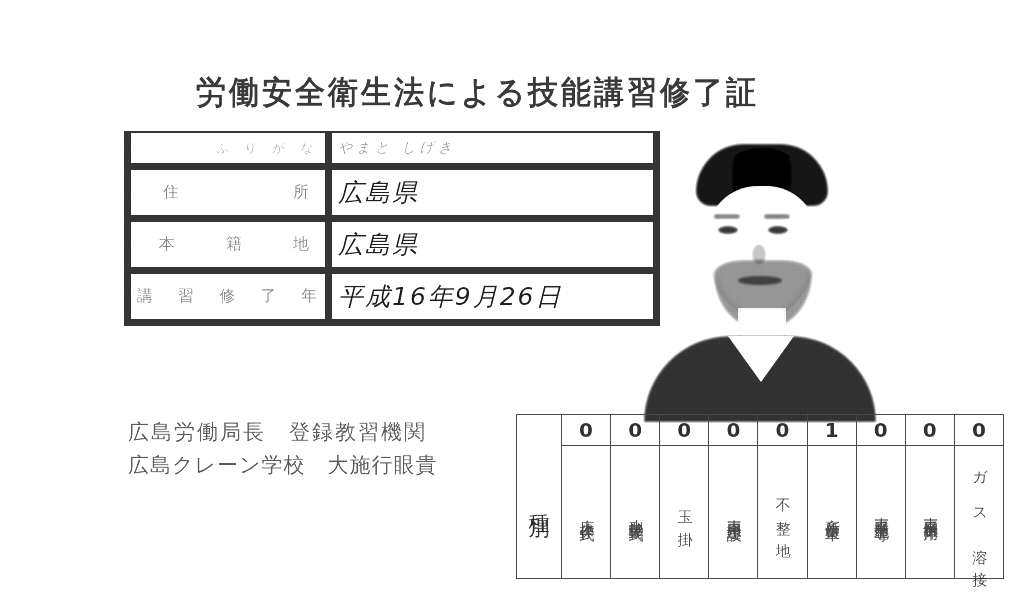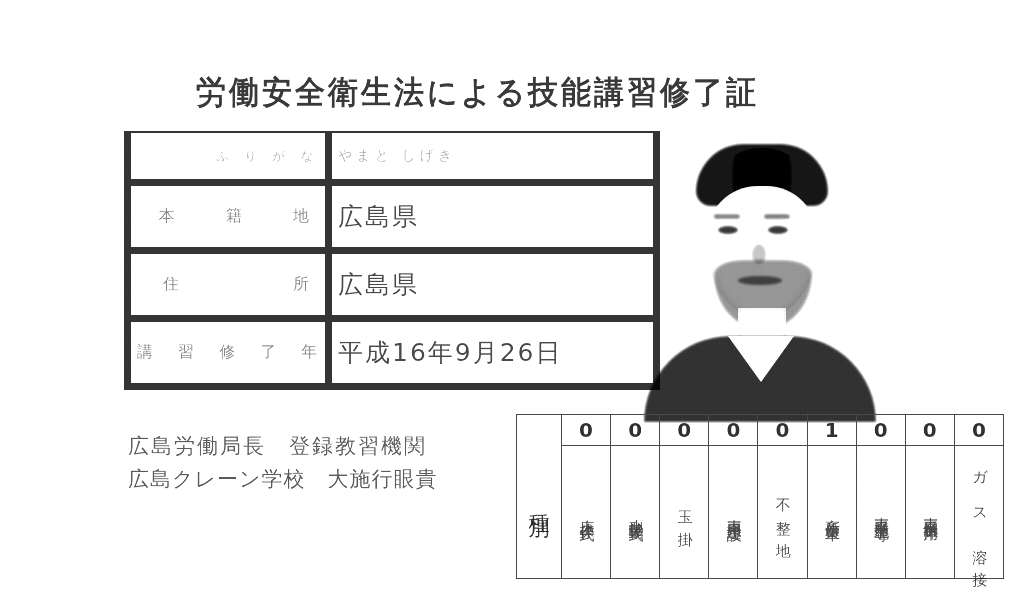--- a/index.html
+++ b/index.html
@@ -55,52 +55,53 @@
     position: absolute;
     left: 124px;
     top: 131px;
     width: 536px;
     border-collapse: collapse;
     table-layout: fixed;
   }
   #info-table td {
     border: 7px solid #14532d;
     height: 45px;
-    padding: 8px 6px;
+    padding: 0 6px;
     vertical-align: middle;
     filter: blur(0.35px);
   }
   #info-table tr:first-child td { height: 30px; border-top-width: 2px; }
   .lbl {
     width: 182px;
     font-size: 16px;
     letter-spacing: 10px;
     text-align: right;
     color: #3a3a3a;
     opacity: 0.62;
     white-space: nowrap;
     overflow: hidden;
   }
   .val {
     font-size: 25px;
     letter-spacing: 2px;
-    color: #b91c1c;
+    color: #0f172a;
     opacity: 0.88;
     white-space: nowrap;
     overflow: hidden;
+    font-style: italic;
   }
   .row-furigana .lbl { font-size: 12px; letter-spacing: 6px; opacity: 0.45; }
   .row-furigana .val { font-size: 14px; opacity: 0.45; letter-spacing: 4px; }
   .row-name .val { font-size: 30px; letter-spacing: 6px; }
 
   
   #issuer {
     position: absolute;
     left: 128px;
-    top: 430px;
+    top: 416px;
     width: 380px;
     font-size: 21px;
     line-height: 1.55;
     letter-spacing: 2px;
     color: #262626;
     opacity: 0.72;
     filter: blur(0.5px);
   }
   #issuer .line { white-space: nowrap; }
   #issuer .line.l3 { letter-spacing: 1px; font-family: Liberation Serif, serif; }
@@ -279,25 +280,25 @@
 
   <div id="title">労働安全衛生法による技能講習修了証</div>
 
   <table id="info-table">
     <tbody>
         <tr class="row-furigana">
       <td class="lbl">ふ り が な</td>
       <td class="val">やまと しげき</td>
     </tr>
     <tr>
+      <td class="lbl">住　　　　所</td>
+      <td class="val">広島県</td>
+    </tr>
+    <tr>
       <td class="lbl">本　 籍 　地</td>
-      <td class="val">広島県</td>
-    </tr>
-    <tr>
-      <td class="lbl">住　　　　所</td>
       <td class="val">広島県</td>
     </tr>
     <tr>
       <td class="lbl">講 習 修 了 年 月 日</td>
       <td class="val">平成16年9月26日</td>
     </tr>
   </tbody>
     </table>
 
   <div id="issuer">

